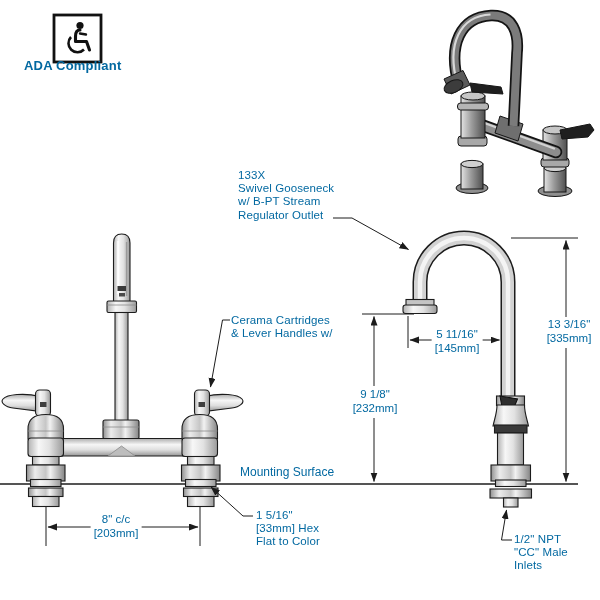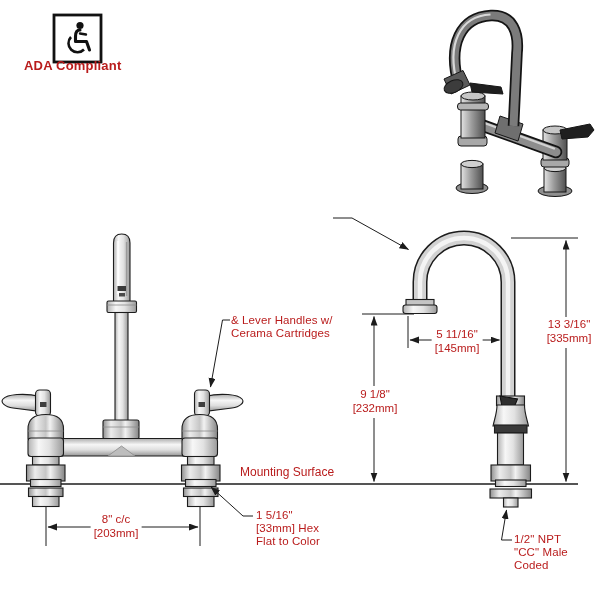--- a/index.html
+++ b/index.html
@@ -1,18 +1,18 @@
 <!DOCTYPE html>
 <html><head>
 <meta charset="utf-8">
 <style>
   html,body{margin:0;padding:0;background:#fff;}
   #stage{
     position:relative;width:600px;height:600px;background:#fff;overflow:hidden;
-    font-family:"Liberation Sans", sans-serif;color:#b91c1c;
+    font-family:"Liberation Sans", sans-serif;color:#0369a1;
   }
   #drawing{position:absolute;left:0;top:0;}
   .txt{position:absolute;white-space:nowrap;}
   .callout{font-size:11.5px;line-height:13.2px;letter-spacing:.1px;}
   .ada-label{font-size:13px;font-weight:bold;letter-spacing:.2px;}
   .mounting{font-size:12px;}
   .dim-label{
     font-size:11.5px;line-height:14px;text-align:center;
     background:#fff;padding:0 3px;transform:translateX(-50%);
   }
@@ -182,38 +182,44 @@
     <g stroke="#1c1c1c" stroke-width="1" fill="none">
       <path d="M333 218 L352 218 L408.5 249.5" marker-end="url(#arr)"></path>
       <path d="M230 320 L222.5 320 L210.5 387" marker-end="url(#arr)"></path>
       <path d="M253 516 L243 516 L211 487" marker-end="url(#arr)"></path>
       <path d="M512 540 L501.5 540 L506.5 510" marker-end="url(#arr)"></path>
     </g>
   </svg>
 
   <div class="txt ada-label" style="left:24px;top:58px;">ADA Compliant</div>
 
+  <div class="txt callout" style="left:238px;top:169px;">
+    <div>133X</div>
+    <div>Swivel Gooseneck</div>
+    <div>w/ B-PT Stream</div>
+    <div>Regulator Outlet</div>
+  </div>
 
   <div class="txt callout" style="left:231px;top:314px;">
+    <div>Cerama Cartridges</div>
     <div>&amp; Lever Handles w/</div>
-    <div>Cerama Cartridges</div>
   </div>
 
   <div class="txt mounting" style="left:240px;top:465px;text-align:center;">Mounting Surface</div>
 
   <div class="txt callout" style="left:256px;top:509px;">
     <div>1 5/16"</div>
     <div>[33mm] Hex</div>
     <div>Flat to Color</div>
   </div>
 
   <div class="txt callout" style="left:514px;top:533px;">
     <div>1/2" NPT</div>
     <div>"CC" Male</div>
-    <div>Coded</div>
+    <div>Inlets</div>
   </div>
 
   <div class="txt dim-label" style="left:116px;top:512px;">
     <div>8" c/c</div>
     <div>[203mm]</div>
   </div>
 
   <div class="txt dim-label" style="left:457px;top:327px;">
     <div>5 11/16"</div>
     <div>[145mm]</div>

